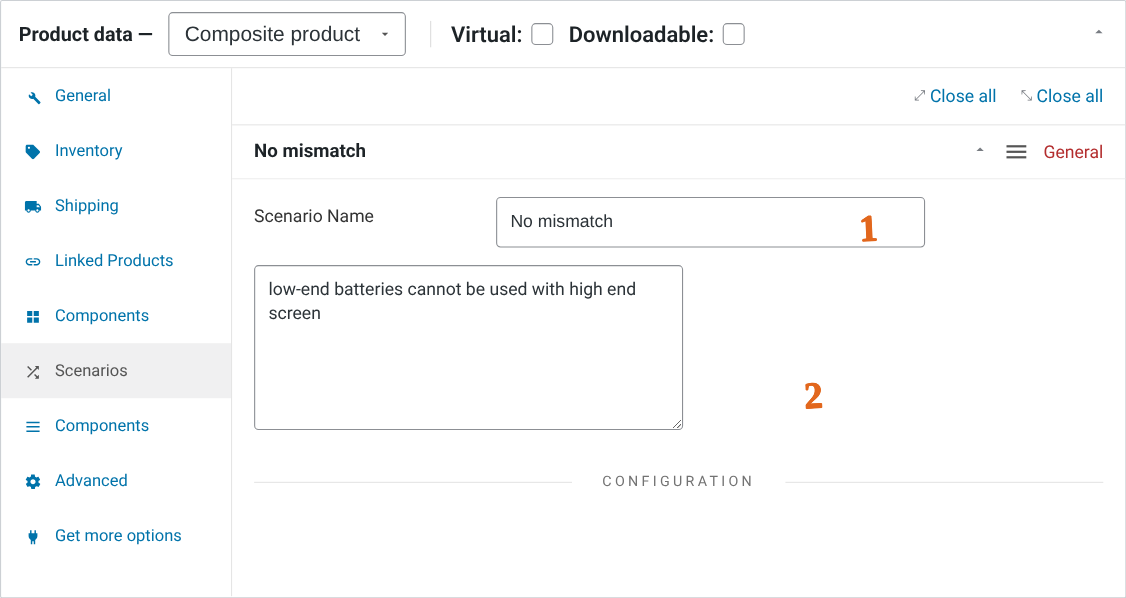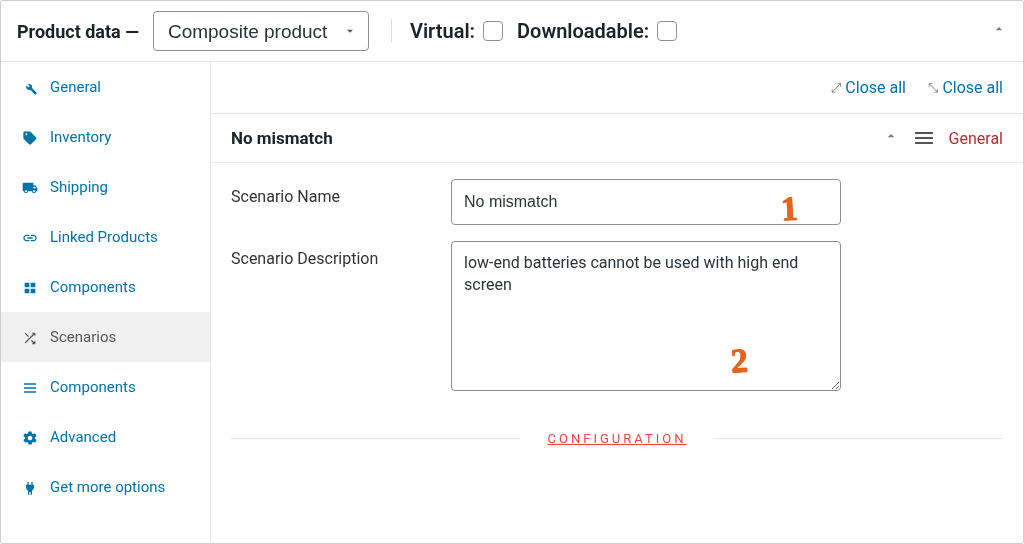--- a/index.html
+++ b/index.html
@@ -194,24 +194,23 @@
     background: #fff;
     resize: both;
     font-family: inherit;
     line-height: 1.4;
   }
   .config-divider {
     display: flex;
     align-items: center;
     gap: 28px;
     padding: 20px 20px;
-    color: #ef4444;
+    color: #737373;
     font-size: 13px;
     letter-spacing: 3px;
-    text-decoration: underline;
   }
   .config-divider .line {
     flex: 1;
     height: 1px;
     background: #e5e5e5;
   }
   
   .annot {
     position: absolute;
     font-family: "Comic Sans MS", "Marker Felt", cursive;
@@ -361,21 +360,20 @@
         </div>
 
         <div class="form-row">
           <div class="form-label">Scenario Name</div>
           <div class="form-field">
             <input type="text" class="text-input" value="No mismatch" style="">
           </div>
         </div>
 
         <div class="form-row" style="padding-top:0">
-          <div class="form-label">Scenario Description</div>
           <div class="form-field">
             <textarea class="textarea-input" style="">low-end batteries cannot be used with high end screen</textarea>
           </div>
         </div>
 
         <div class="config-divider">
           <span class="line"></span>
           <span>CONFIGURATION</span>
           <span class="line"></span>
         </div>

